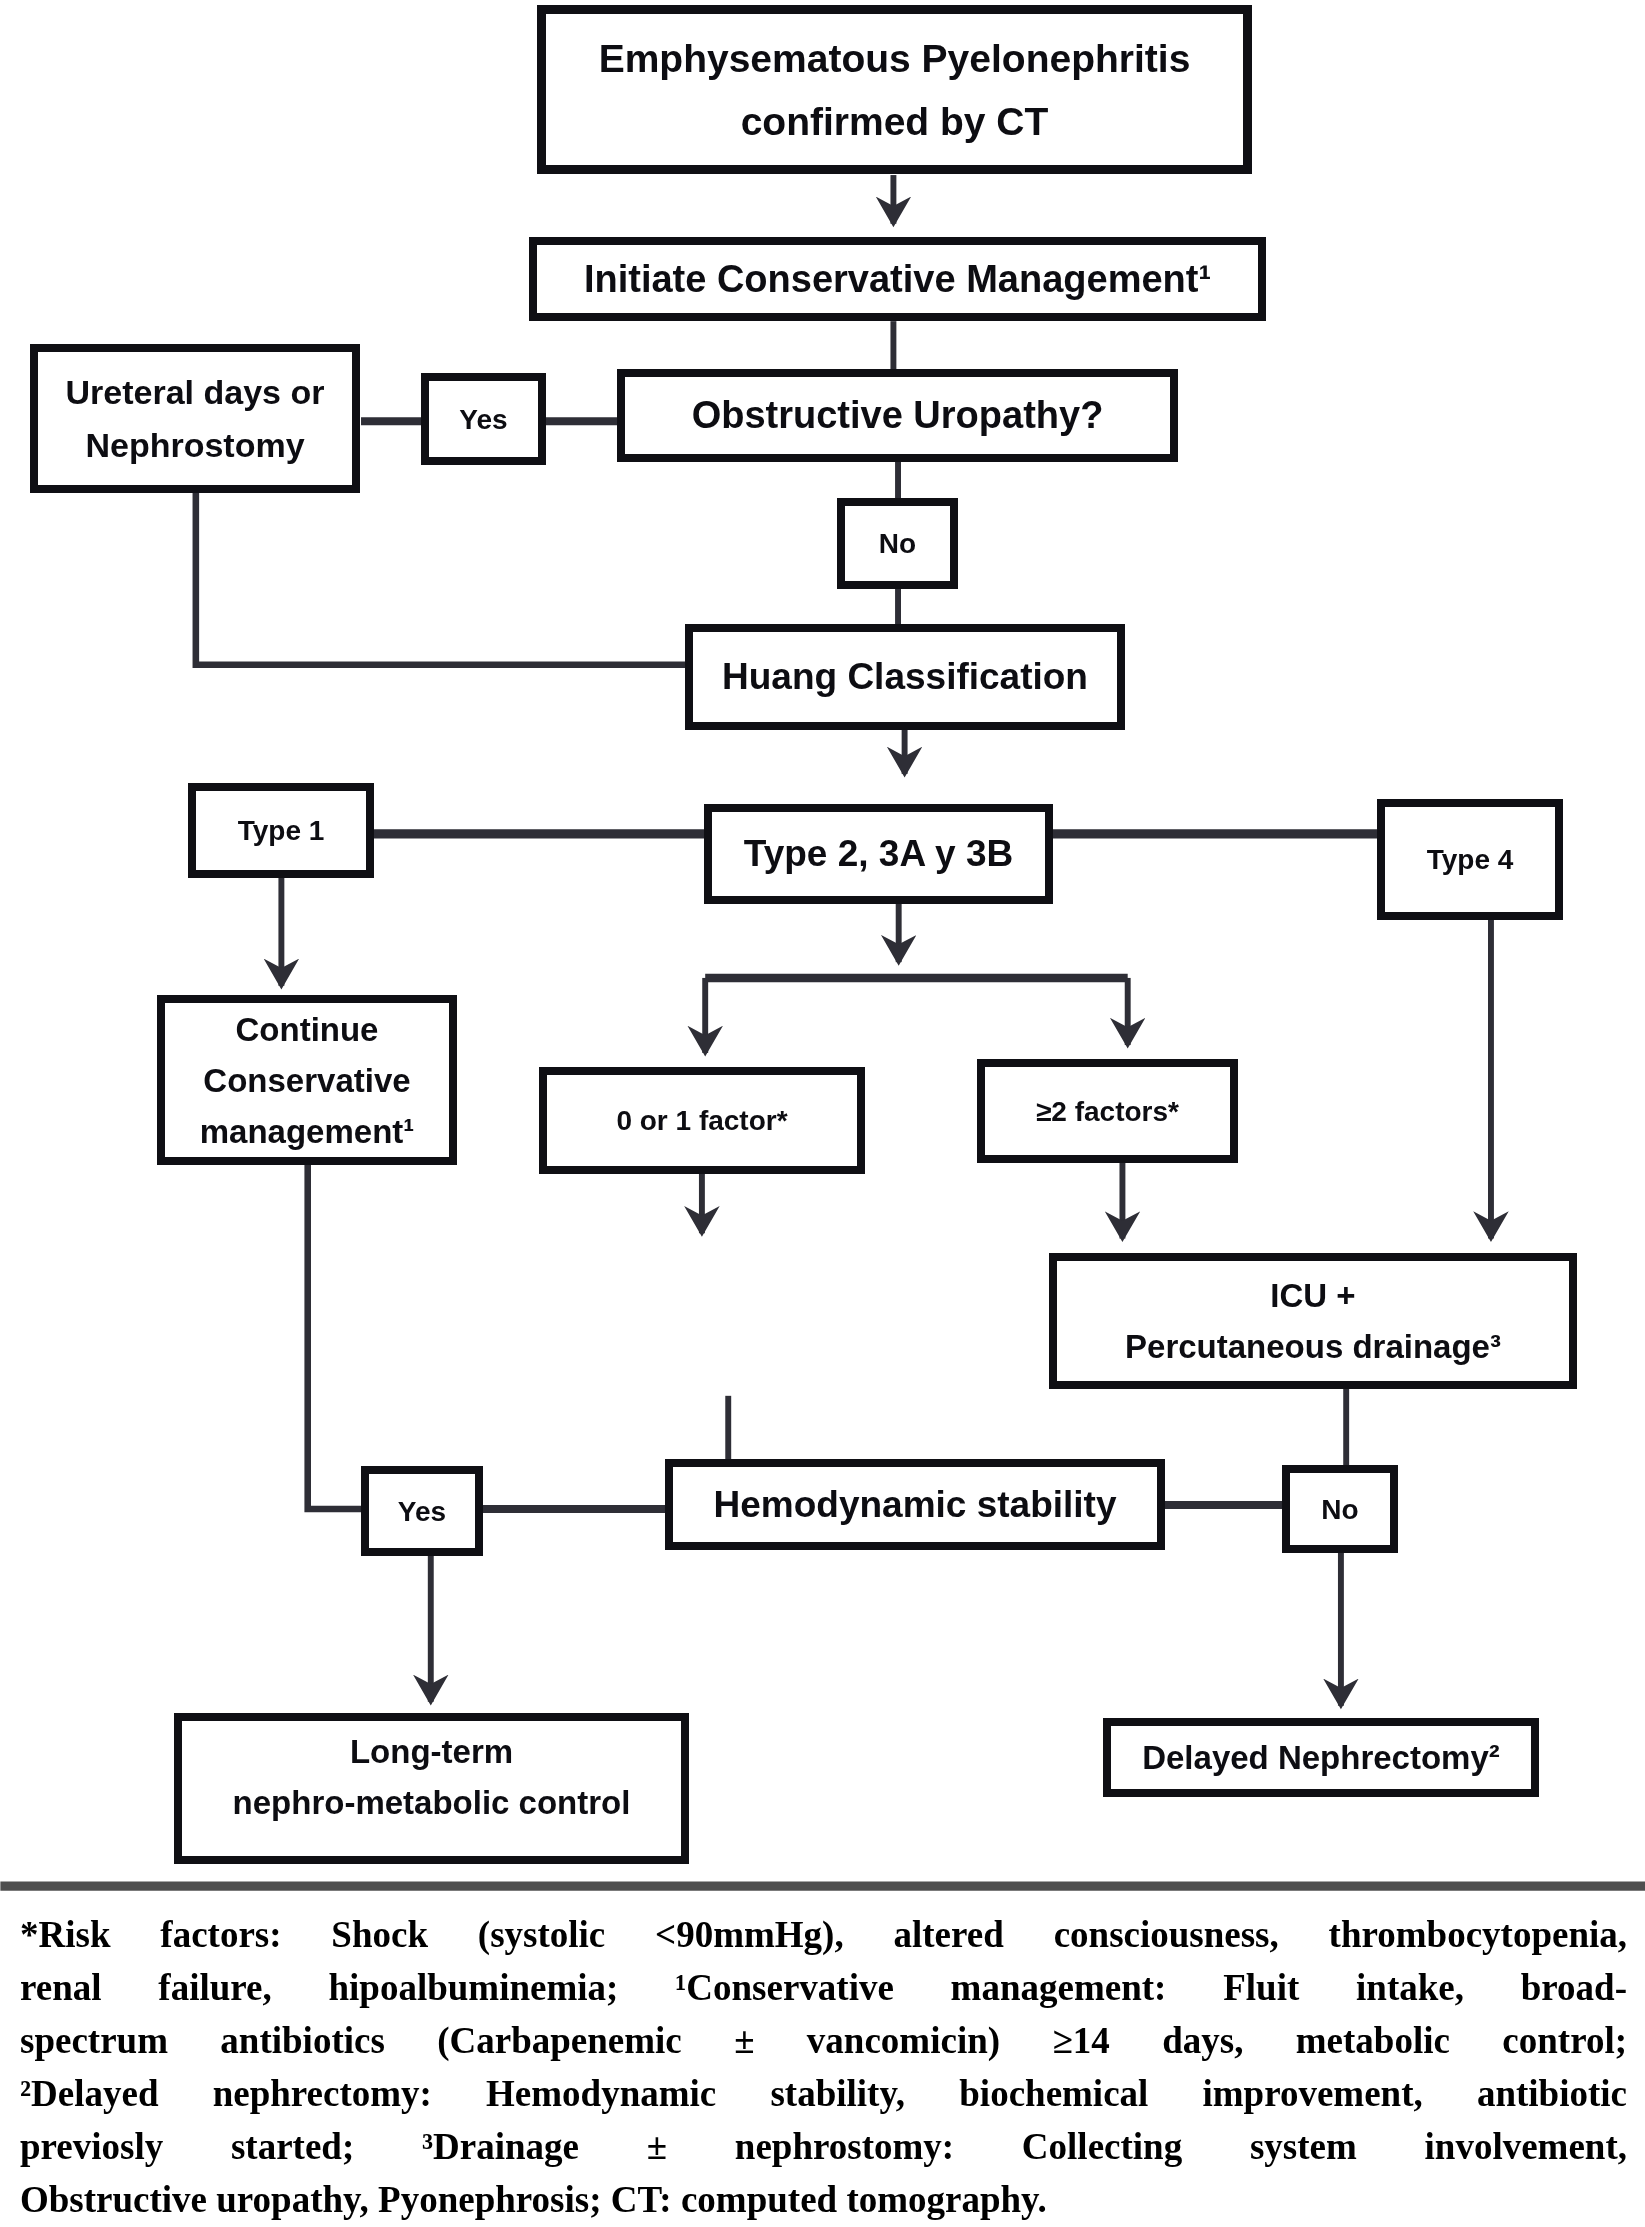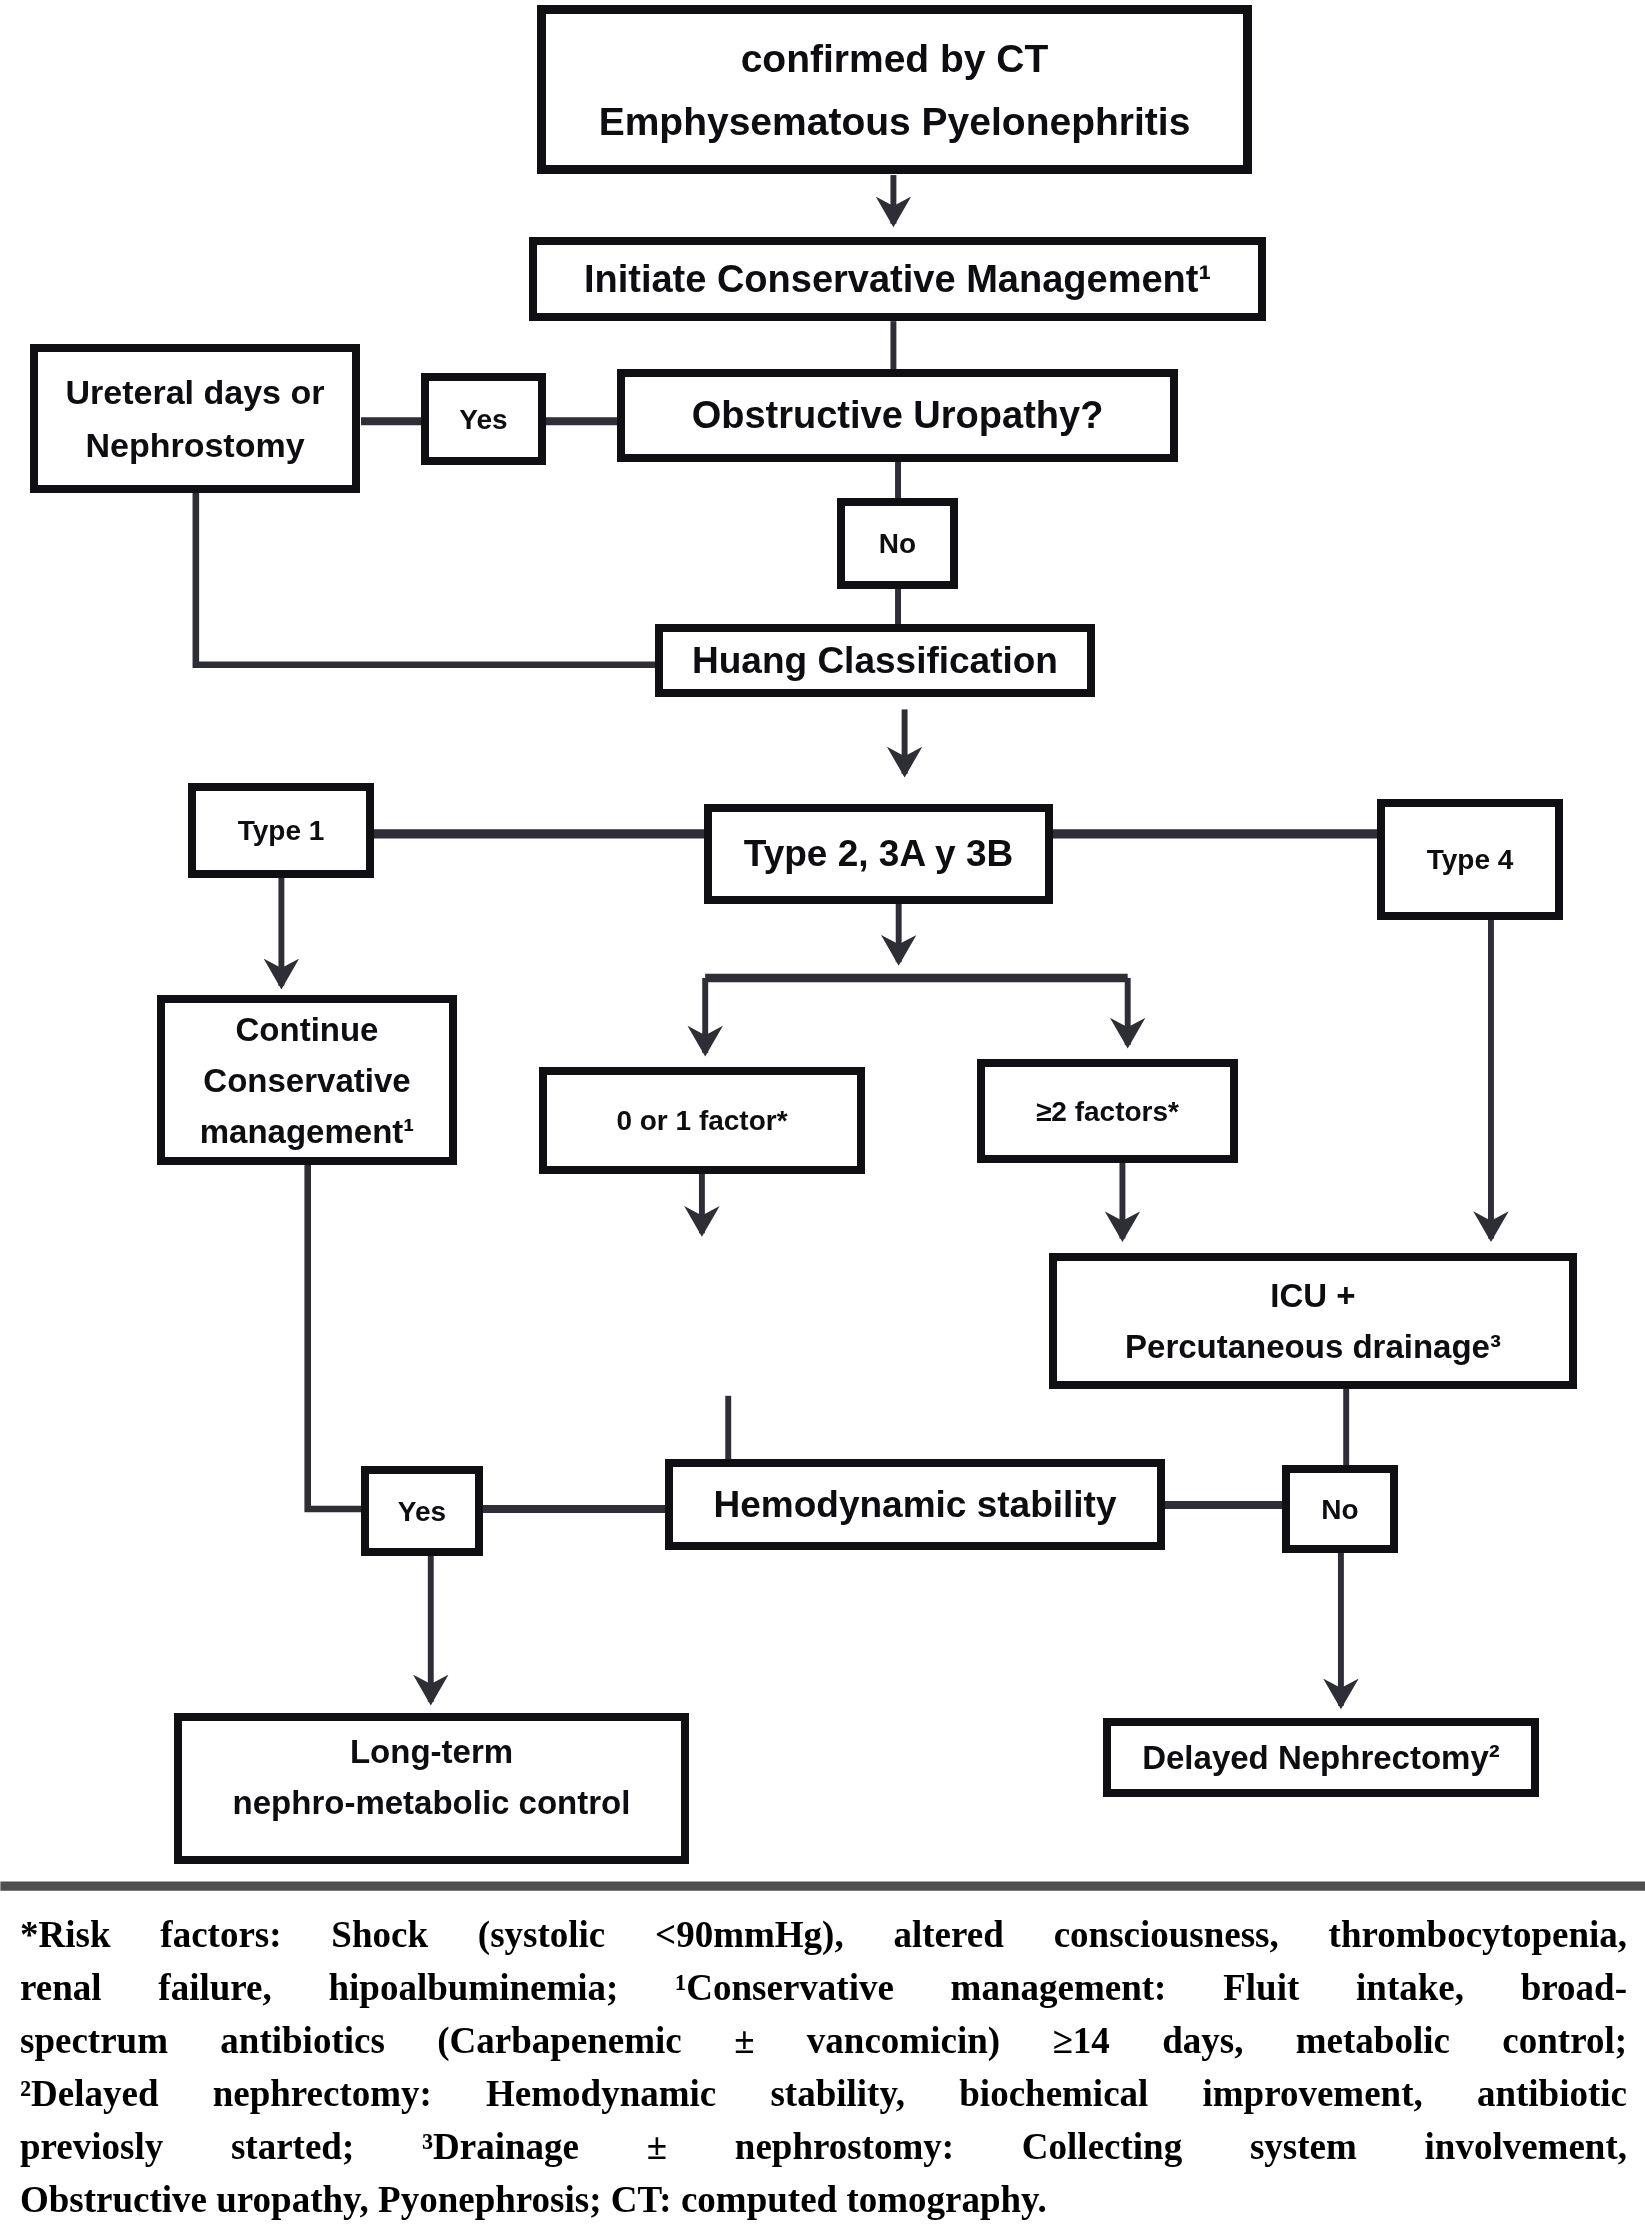--- a/index.html
+++ b/index.html
@@ -102,22 +102,22 @@
     <line x1="733" y1="2293" x2="1013" y2="2293" stroke="#2e2e36" stroke-width="12"></line>
     <line x1="1769" y1="2287" x2="1949" y2="2287" stroke="#2e2e36" stroke-width="12"></line>
 
     <line x1="654" y1="2361" x2="654" y2="2586" stroke="#2e2e36" stroke-width="9" marker-end="url(#arrow)"></line>
     <line x1="2037" y1="2356" x2="2037" y2="2592" stroke="#2e2e36" stroke-width="9" marker-end="url(#arrow)"></line>
 
     <line x1="0" y1="2866" x2="2500" y2="2866" stroke="#4f4f4f" stroke-width="14"></line>
   </svg>
 
   <div class="node f60" style="left:537px;top:5.3px;width:715px;height:169px;border-width:9.2px">
+    <div class="nl">Emphysematous Pyelonephritis</div>
     <div class="nl">confirmed by CT</div>
-    <div class="nl">Emphysematous Pyelonephritis</div>
   </div>
 
   <div class="node f58" style="left:529px;top:237px;width:737px;height:84px">
     <div class="nl">Initiate Conservative Management¹</div>
   </div>
 
   <div class="node f52" style="left:30px;top:344px;width:330px;height:149px">
     <div class="nl">Ureteral days or</div>
     <div class="nl">Nephrostomy</div>
   </div>
@@ -127,21 +127,21 @@
   </div>
 
   <div class="node f58" style="left:617px;top:369px;width:561px;height:93px">
     <div class="nl">Obstructive Uropathy?</div>
   </div>
 
   <div class="node f54" style="left:837px;top:498px;width:121px;height:91px">
     <div class="nl">No</div>
   </div>
 
-  <div class="node f56" style="left:655px;top:624px;width:440px;height:73px">
+  <div class="node f56" style="left:685px;top:624px;width:440px;height:106px">
     <div class="nl">Huang Classification</div>
   </div>
 
   <div class="node f54" style="left:188px;top:783px;width:186px;height:95px">
     <div class="nl">Type 1</div>
   </div>
 
   <div class="node f56" style="left:704px;top:804px;width:349px;height:100px">
     <div class="nl">Type 2, 3A y 3B</div>
   </div>

